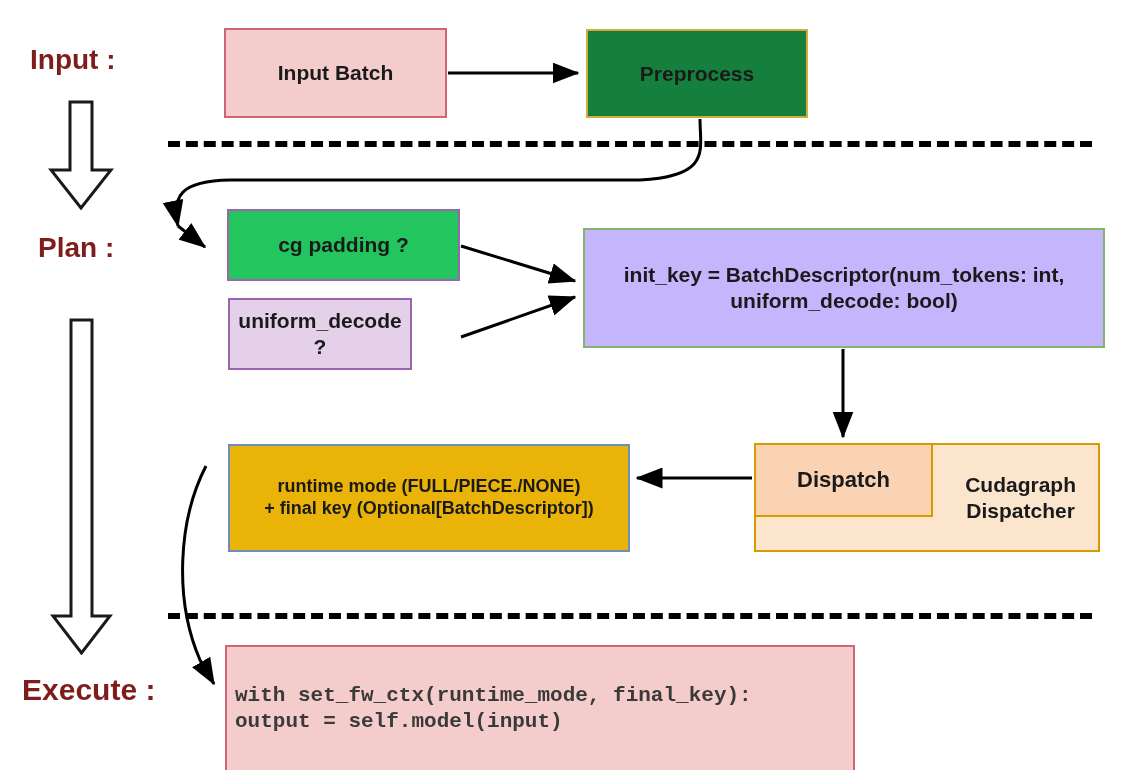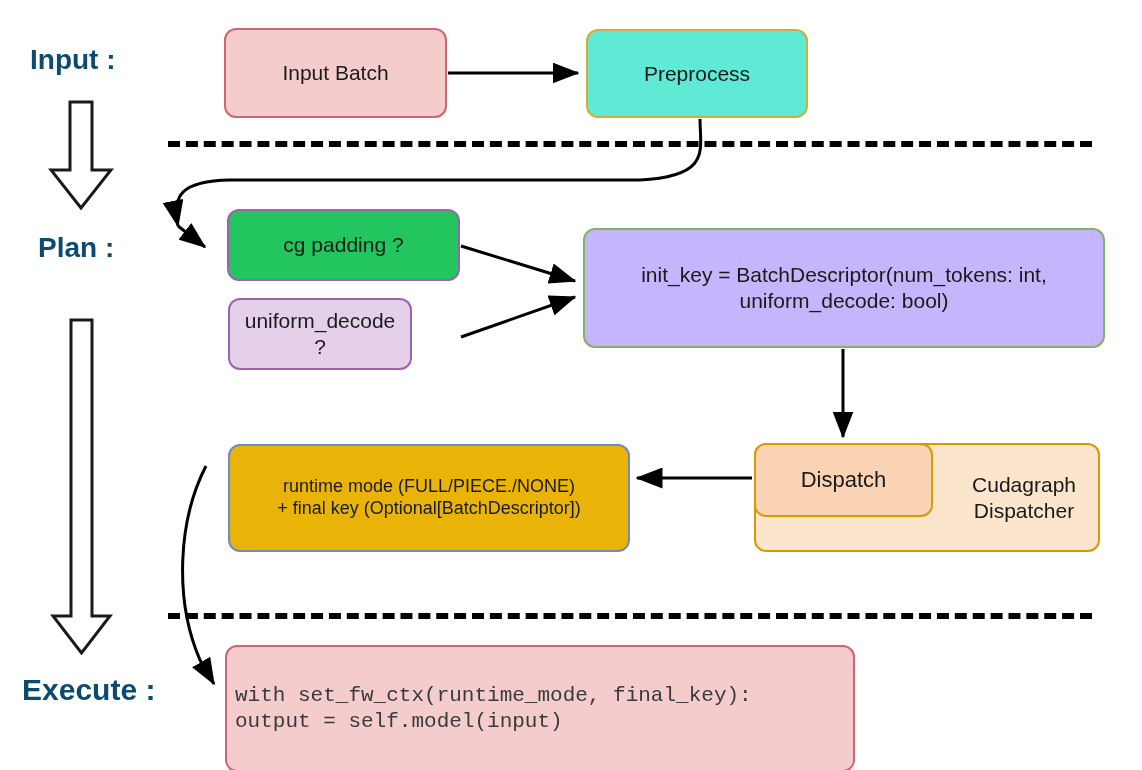--- a/index.html
+++ b/index.html
@@ -22,39 +22,40 @@
     left: 0;
     top: 0;
     width: 1142px;
     height: 770px;
     pointer-events: none;
   }
   .stage-label {
     position: absolute;
     font-family: "Liberation Sans", sans-serif;
     font-weight: bold;
-    color: #0c4a6e;
+    color: #7f1d1d;
     white-space: nowrap;
     line-height: 1;
   }
   .node {
     position: absolute;
     box-sizing: border-box;
     display: flex;
     align-items: center;
     justify-content: center;
     text-align: center;
-    border-radius: 12px;
+    border-radius: 0;
     border-style: solid;
     border-width: 2px;
     font-family: "Liberation Sans", sans-serif;
     color: #1a1a1a;
     line-height: 1.22;
     padding: 2px 16px;
     white-space: pre-line;
+    font-weight: bold;
   }
   .node-code {
     font-family: "Liberation Mono", monospace;
     justify-content: flex-start;
     text-align: left;
     padding-left: 8px;
     color: #3a3a3a;
   }
   .node-dispatcher-outer {
     align-items: center;
@@ -119,21 +120,21 @@
   </svg>
 
   <div class="stage-label" style="left:30px;top:46px;font-size:28px;">Input :</div>
   <div class="stage-label" style="left:38px;top:234px;font-size:28px;">Plan :</div>
   <div class="stage-label" style="left:22px;top:675px;font-size:30px;">Execute :</div>
 
   <div class="node" style="left:224px;top:28px;width:223px;height:90px;
               background:#f4cccc;border-color:#cc6677;font-size:21px;">Input Batch</div>
 
   <div class="node" style="left:586px;top:29px;width:222px;height:89px;
-              background:#5eead4;border-color:#d4ac39;font-size:21px;">Preprocess</div>
+              background:#15803d;border-color:#d4ac39;font-size:21px;">Preprocess</div>
 
   <div class="node" style="left:227px;top:209px;width:233px;height:72px;
               background:#22c55e;border-color:#9d64ae;font-size:21px;">cg padding ?</div>
 
   <div class="node" style="left:228px;top:298px;width:184px;height:72px;
               background:#e5d0ea;border-color:#9d64ae;font-size:21px;">uniform_decode ?</div>
 
   <div class="node" style="left:583px;top:228px;width:522px;height:120px;
               background:#c4b5fd;border-color:#82b366;font-size:21px;">init_key = BatchDescriptor(num_tokens: int,
 uniform_decode: bool)</div>

